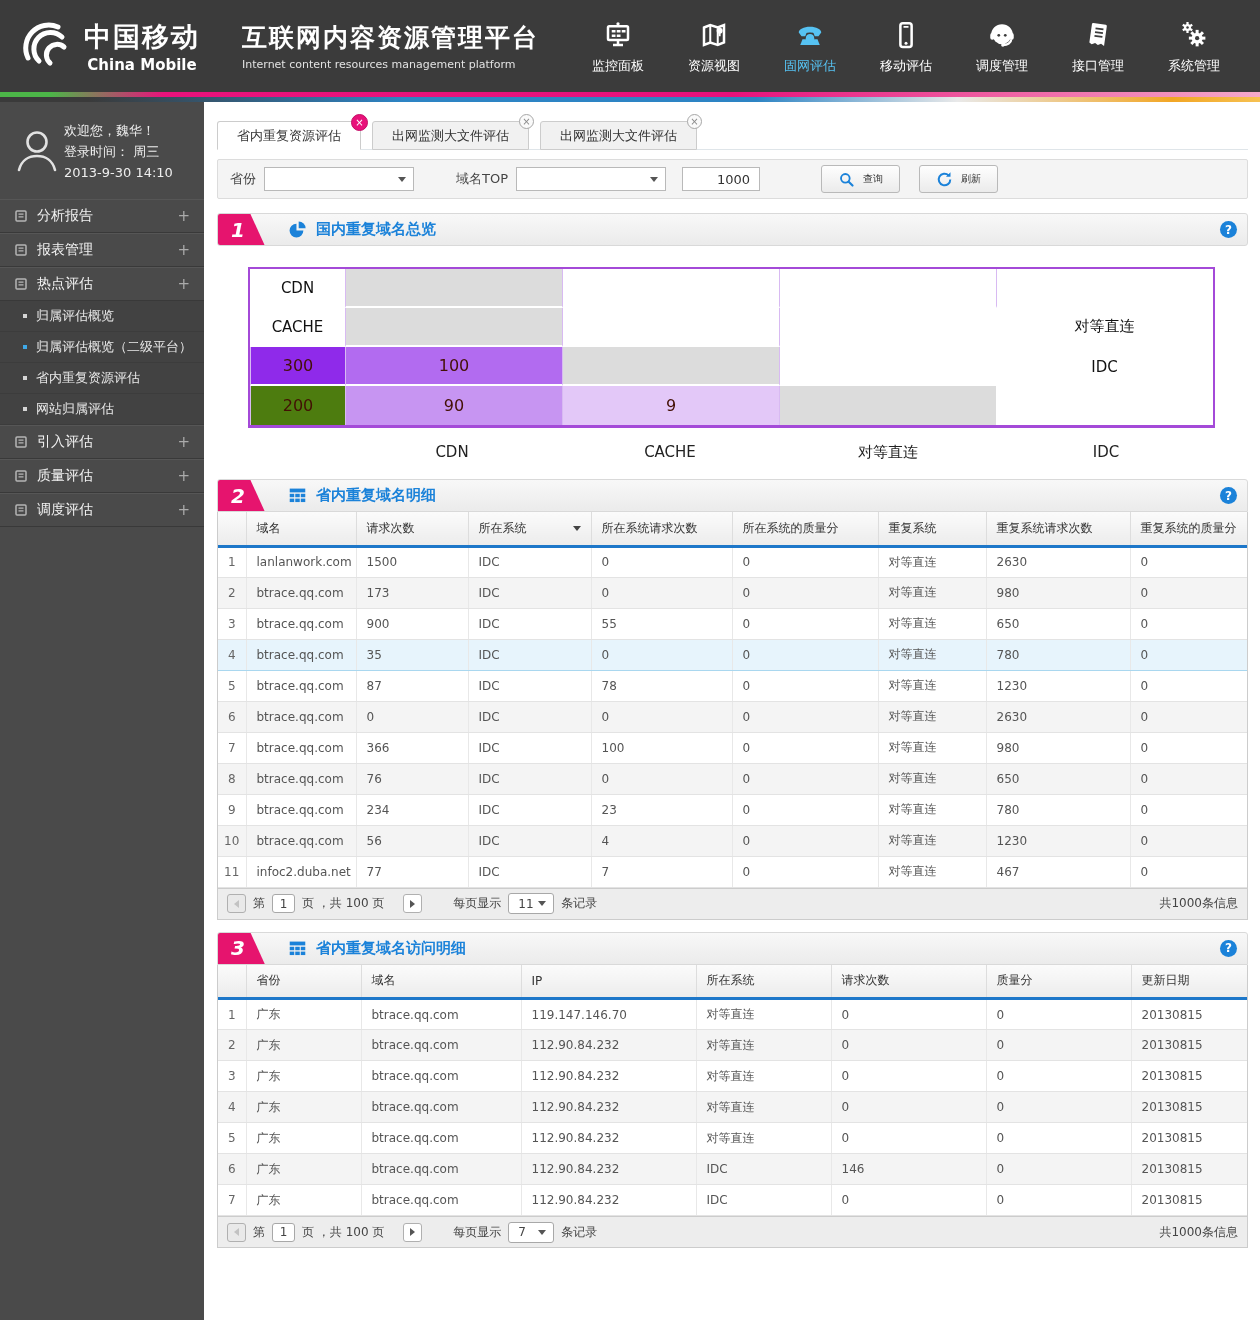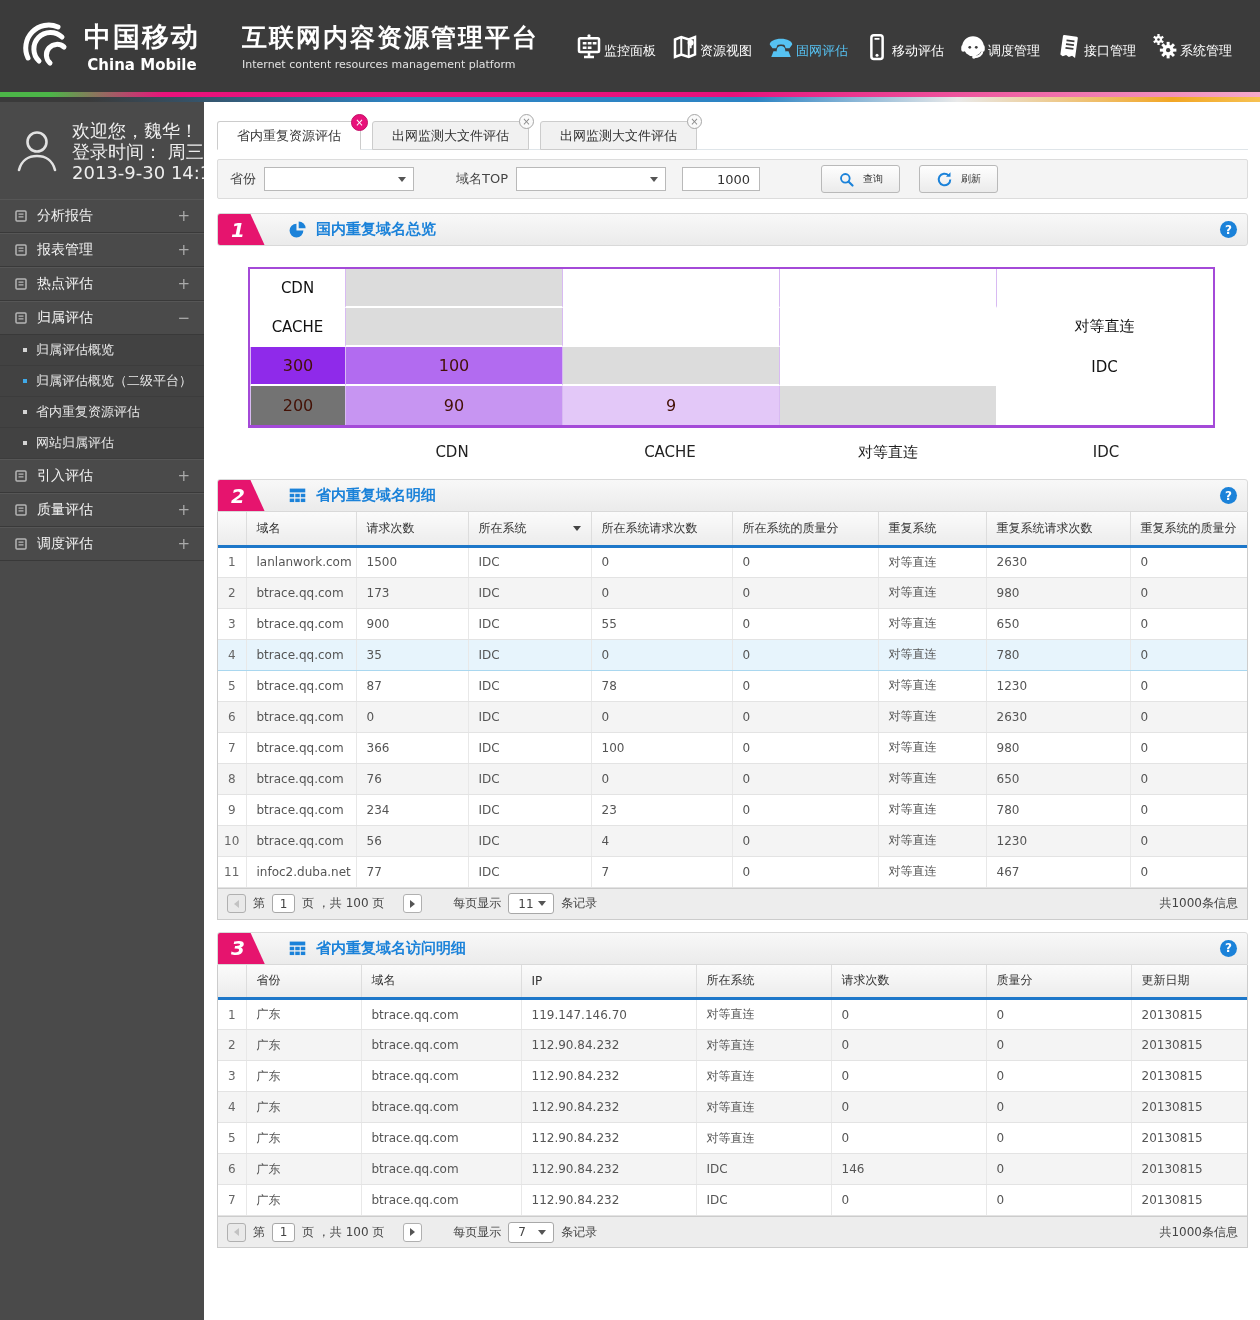--- a/index.html
+++ b/index.html
@@ -9,36 +9,36 @@
   
   .hdr { height:92px; background:#3b3b3b; display:flex; align-items:center; padding:0 22px 0 16px; }
   .logo-mark { width:58px; height:58px; margin-right:10px; flex:none; }
   .brand { margin-right:18px; color:#fff; text-align:center; flex:none; }
   .brand-cn { font-size:27px; font-weight:bold; letter-spacing:2px; white-space:nowrap; }
   .brand-en { font-size:15px; font-weight:bold; margin-top:1px; }
   .titleblock { margin-right:auto; color:#fff; flex:none;margin-left:24px; }
   .app-title { font-size:25px; font-weight:bold; letter-spacing:2px; white-space:nowrap; }
   .app-sub { font-size:11px; color:#e2e2e2; margin-top:4px; }
   .nav { display:flex; gap:8px; }
-  .nav-item { width:88px; display:flex; flex-direction:row; align-items:center; color:#fff; cursor:pointer; padding-top:2px; }
+  .nav-item { width:88px; display:flex; flex-direction:column; align-items:center; color:#fff; cursor:pointer; padding-top:2px; }
   .nav-item svg { width:30px; height:30px; }
   .nav-item .lbl { font-size:13px; margin-top:7px; white-space:nowrap; }
   .nav-item.active { color:#56c2f2; }
 
   
   .stripe .s1 { height:5px; background:linear-gradient(90deg,#4cb648 0%,#4cb648 4%,#e8137c 13%,#e6127b 58%,#ef62a4 80%,#f4a9cb 100%); }
   .stripe .s2 { height:5px; background:linear-gradient(90deg,#3a3a3a 0%,#3a3a3a 7%,#2d84c4 32%,#2d84c4 60%,#e9e9e9 76%,#f2a625 93%,#f6c152 100%); }
 
   .cols { display:flex; height:1218px; }
 
   
   .sidebar { width:204px; background:#4a4a4a; flex:none; display:flex; flex-direction:column; }
   .userbox { display:flex; padding:18px 8px 16px 12px; color:#eee; }
   .userbox svg { width:50px; height:50px; flex:none; margin-top:6px; }
-  .userlines { margin-left:10px; font-size:18px; line-height:21px; white-space:nowrap; }
+  .userlines { margin-left:2px; font-size:13px; line-height:21px; white-space:nowrap; }
   .menu-item { height:34px; display:flex; align-items:center; padding:0 14px; border-top:1px solid #565656; border-bottom:1px solid #393939; color:#f2f2f2; font-size:14px; cursor:pointer; }
   .menu-item .mi-icon { margin-right:9px; display:flex; }
   .menu-item .exp { margin-left:auto; color:#aaa; font-size:15px; }
   .submenu { background:#424242; }
   .sub-item { height:31px; display:flex; align-items:center; padding:0 10px 0 23px; color:#e9e9e9; font-size:13px; border-bottom:1px solid #3c3c3c; cursor:pointer; }
   .bullet { width:4px; height:4px; background:#d5d5d5; margin-right:9px; flex:none; }
   .bullet.accent { background:#3fa9e8; }
 
   
   .main { flex:1; padding:10px 12px 0 13px; background:#fff; min-width:0; }
@@ -244,30 +244,20 @@
           <div class="menu-item">
             <span class="mi-icon">
               <svg width="14" height="14" viewBox="0 0 14 14">
                 <rect x="2" y="2" width="10" height="10" rx="1" fill="none" stroke="#b5b5b5" stroke-width="1.5"></rect>
                 <path d="M4.5 5.2h5M4.5 7.8h5" stroke="#b5b5b5" stroke-width="1.2"></path>
               </svg>
             </span>
             <span>热点评估</span>
             <span class="exp">+</span>
           </div>
-          <div class="menu-item">
-            <span class="mi-icon">
-              <svg width="14" height="14" viewBox="0 0 14 14">
-                <rect x="2" y="2" width="10" height="10" rx="1" fill="none" stroke="#b5b5b5" stroke-width="1.5"></rect>
-                <path d="M4.5 5.2h5M4.5 7.8h5" stroke="#b5b5b5" stroke-width="1.2"></path>
-              </svg>
-            </span>
-            <span>归属评估</span>
-            <span class="exp">−</span>
-          </div>
           <div class="submenu">
             <div class="sub-item">
               <span class="bullet"></span>
               <span>归属评估概览</span>
             </div>
             <div class="sub-item">
               <span class="bullet accent"></span>
               <span>归属评估概览（二级平台）</span>
             </div>
             <div class="sub-item">
@@ -368,21 +358,21 @@
               <div class="mlab">CACHE</div>
               <div class="mcell diag" style="background: rgb(220, 220, 220);"></div>
               <div class="mcell empty"></div>
               <div class="mcell empty"></div>
               <div class="mlab">对等直连</div>
               <div class="mcell" style="background: rgb(143, 42, 234);">300</div>
               <div class="mcell" style="background: rgb(178, 107, 240);">100</div>
               <div class="mcell diag" style="background: rgb(220, 220, 220);"></div>
               <div class="mcell empty"></div>
               <div class="mlab" style="border-bottom: none;">IDC</div>
-              <div class="mcell" style="background: #737373; border-bottom: none;">200</div>
+              <div class="mcell" style="background: #4d7c0f; border-bottom: none;">200</div>
               <div class="mcell" style="background: rgb(199, 149, 242); border-bottom: none;">90</div>
               <div class="mcell" style="background: rgb(227, 200, 248); border-bottom: none;">9</div>
               <div class="mcell diag" style="background: rgb(220, 220, 220); border-bottom: none;"></div>
             </div>
           <div class="maxis" id="maxis">
               <div></div>
               <div>CDN</div>
               <div>CACHE</div>
               <div>对等直连</div>
               <div>IDC</div>

